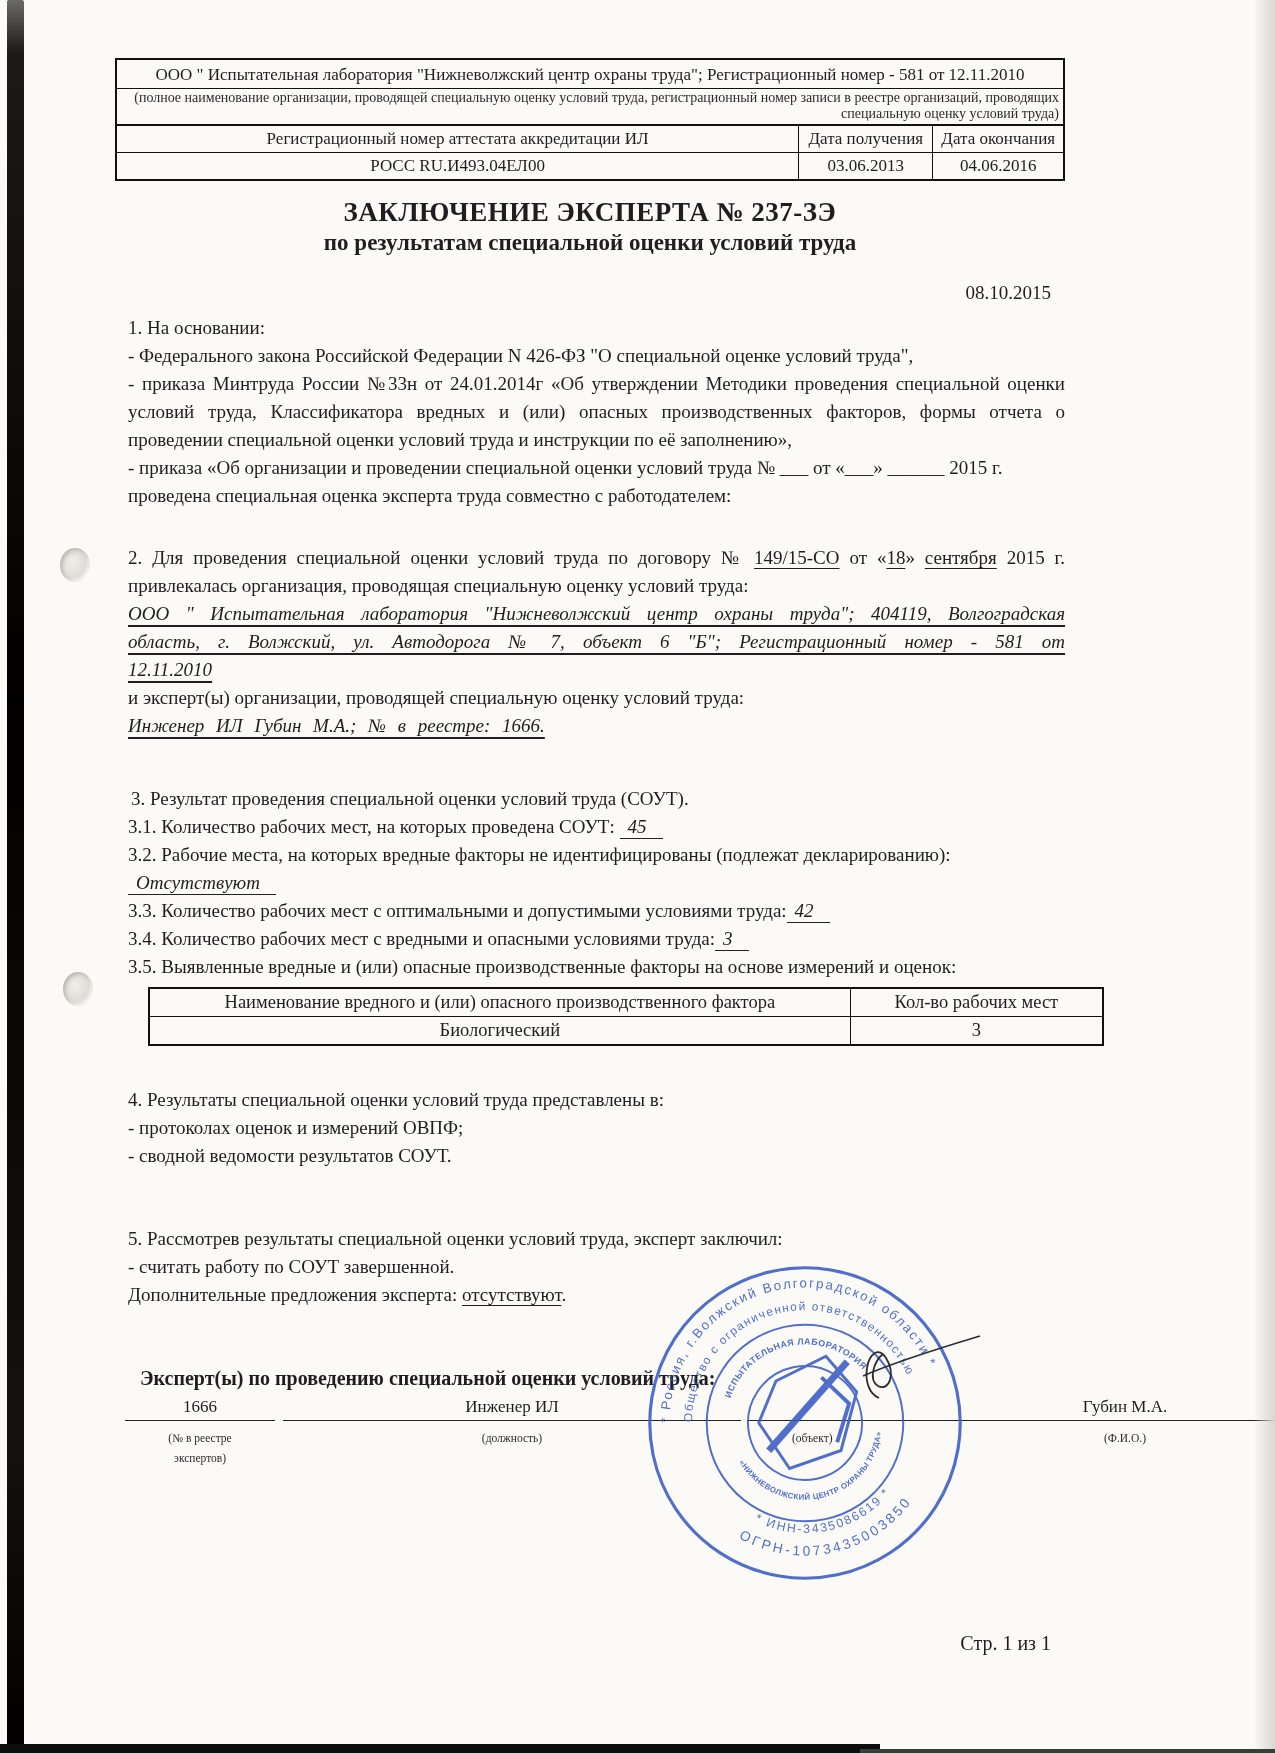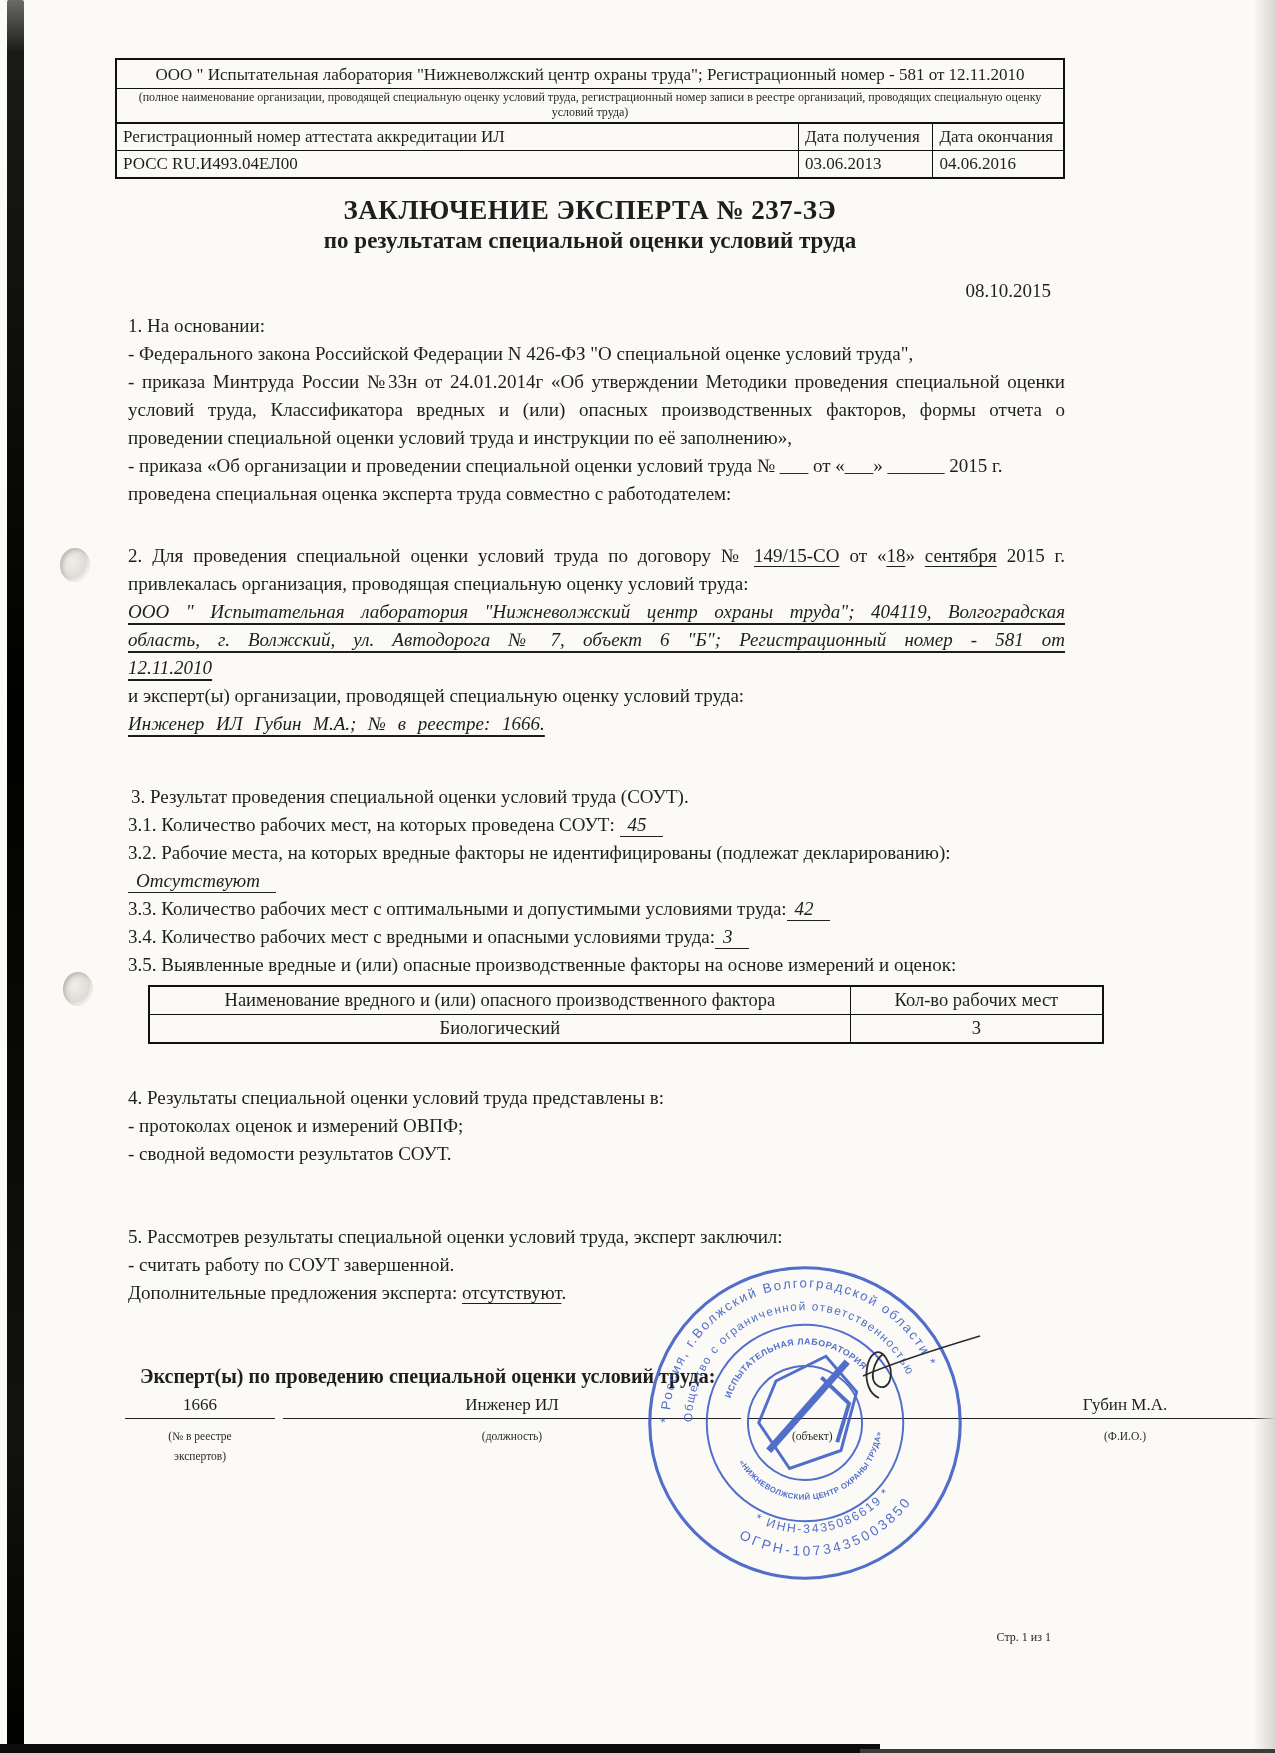--- a/index.html
+++ b/index.html
@@ -20,23 +20,23 @@
   .edge-right{position:absolute;right:0;top:0;width:22px;height:100%;
     background:linear-gradient(270deg,#d9d7d1 0%,rgba(217,215,209,0) 100%);z-index:4;}
   .punch{position:absolute;width:30px;height:34px;border-radius:50%;
     background:radial-gradient(ellipse at 40% 40%,#efeeea 0%,#dddcd6 55%,rgba(221,220,214,0) 75%);
     box-shadow:inset 2px 2px 4px rgba(150,148,140,.55);z-index:3;}
   
   .content{position:relative;padding:58px 210px 0 115px;z-index:2;}
   
   .hdr{border:2.5px solid #111;}
   .hdr-org{font-size:17px;text-align:center;padding:5px 6px 3px;border-bottom:1.8px solid #111;}
-  .hdr-cap{font-size:12px;text-align:center;padding:1px 4px 2px;border-bottom:2.2px solid #111;color:#2a2a2c;}
+  .hdr-cap{font-size:14px;text-align:right;padding:1px 4px 2px;border-bottom:2.2px solid #111;color:#2a2a2c;}
   .hdr-grid{display:grid;grid-template-columns:72% 14.2% 13.8%;}
-  .hdr-grid > div{padding:3px 6px;font-size:17px;}
+  .hdr-grid > div{padding:3px 6px;font-size:17px;text-align:center;}
   .hdr-grid > div + div{border-left:1.8px solid #111;}
   .hdr-row-line > div{border-bottom:1.8px solid #111;}
   
   .title1{margin-top:16px;text-align:center;font-size:27px;font-weight:bold;letter-spacing:.5px;}
   .title2{text-align:center;font-size:23px;font-weight:bold;margin-top:2px;}
   .doc-date{text-align:right;font-size:19px;margin:26px 14px 10px 0;}
   
   .b{font-size:19px;line-height:28px;margin:0 0 0 13px;}
   .just{text-align:justify;}
   .u{text-decoration:underline;text-underline-offset:4px;text-decoration-thickness:1.4px;}
@@ -52,21 +52,21 @@
   
   .sig-head{font-size:20px;font-weight:bold;margin:58px 0 0 25px;}
   .sig-row{position:relative;height:120px;margin-top:4px;}
   .sig-col{position:absolute;top:0;text-align:center;}
   .sig-val{font-size:17px;height:26px;line-height:26px;border-bottom:1.7px solid #222;}
   .sig-cap{font-size:11.5px;margin-top:7px;color:#2a2a2c;line-height:20px;}
   
   .stamp{position:absolute;left:638px;top:1256px;width:334px;height:334px;z-index:6;
     transform:rotate(-12deg);opacity:.88;}
   .squiggle{position:absolute;left:845px;top:1332px;width:140px;height:86px;z-index:7;}
-  .footer{font-size:12px;text-align:right;margin:118px 14px 0 0;}
+  .footer{font-size:20px;text-align:right;margin:118px 14px 0 0;}
 </style>
 </head>
 <body>
 
 <div class="page">
 
   <div class="edge-left"></div>
   <div class="edge-bottom"></div>
   <div class="edge-bottom2"></div>
   <div class="edge-right"></div>

